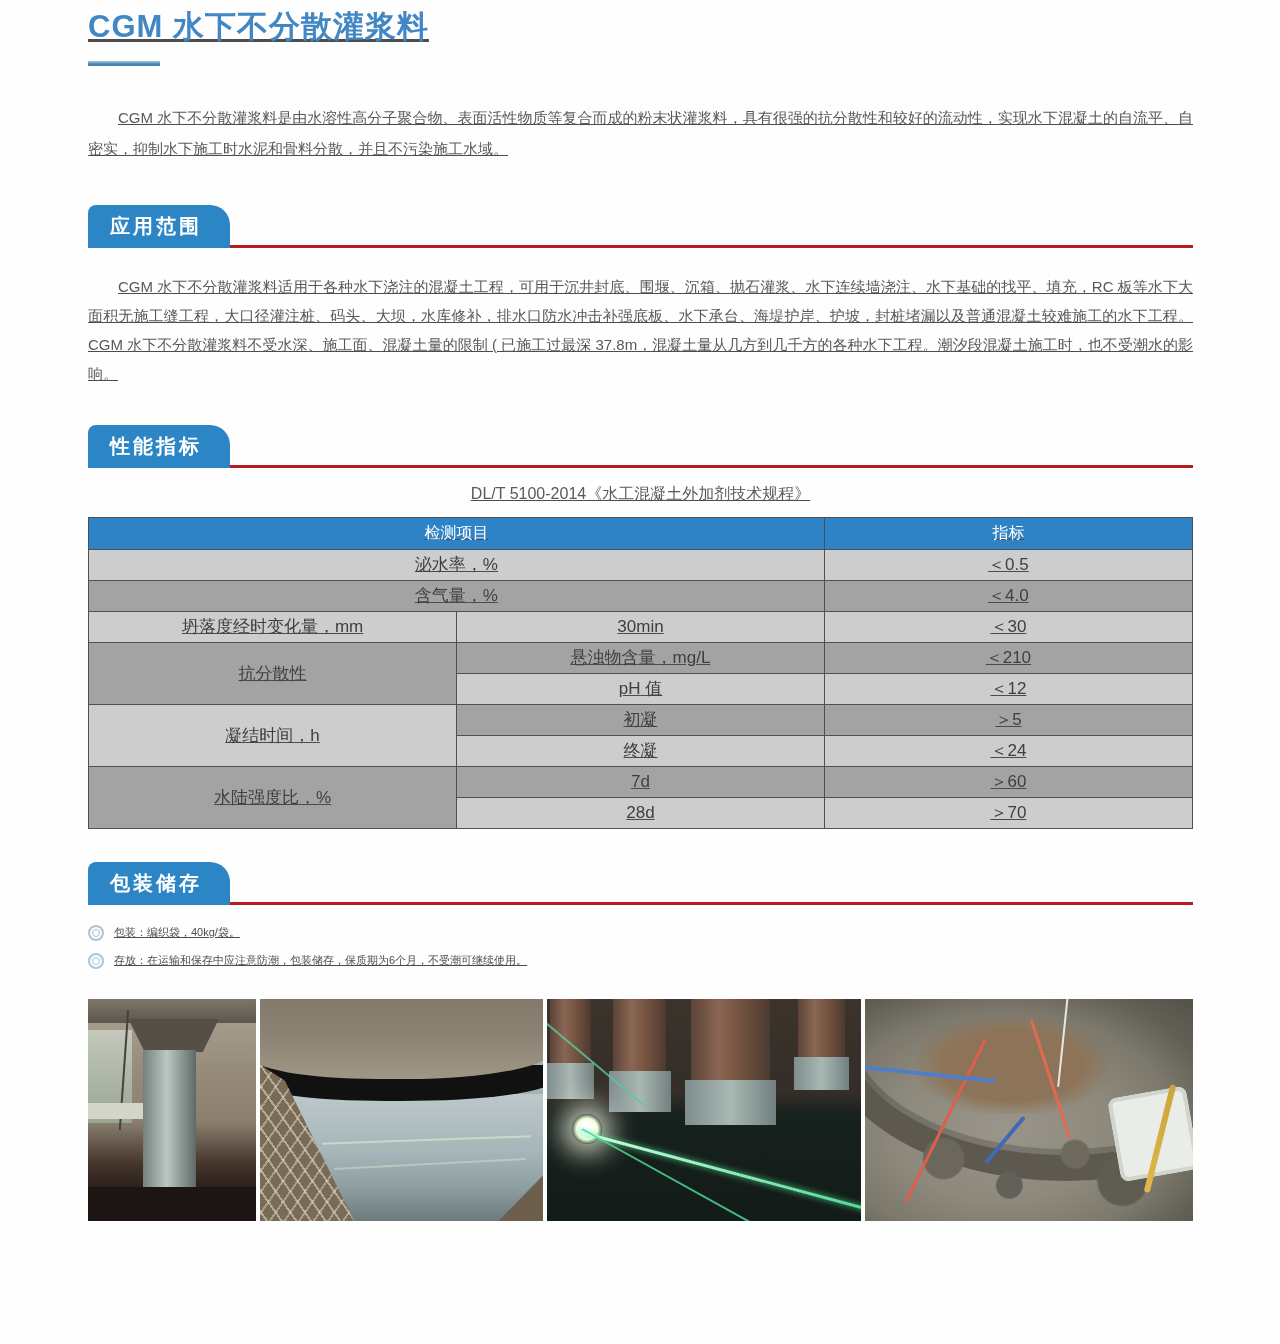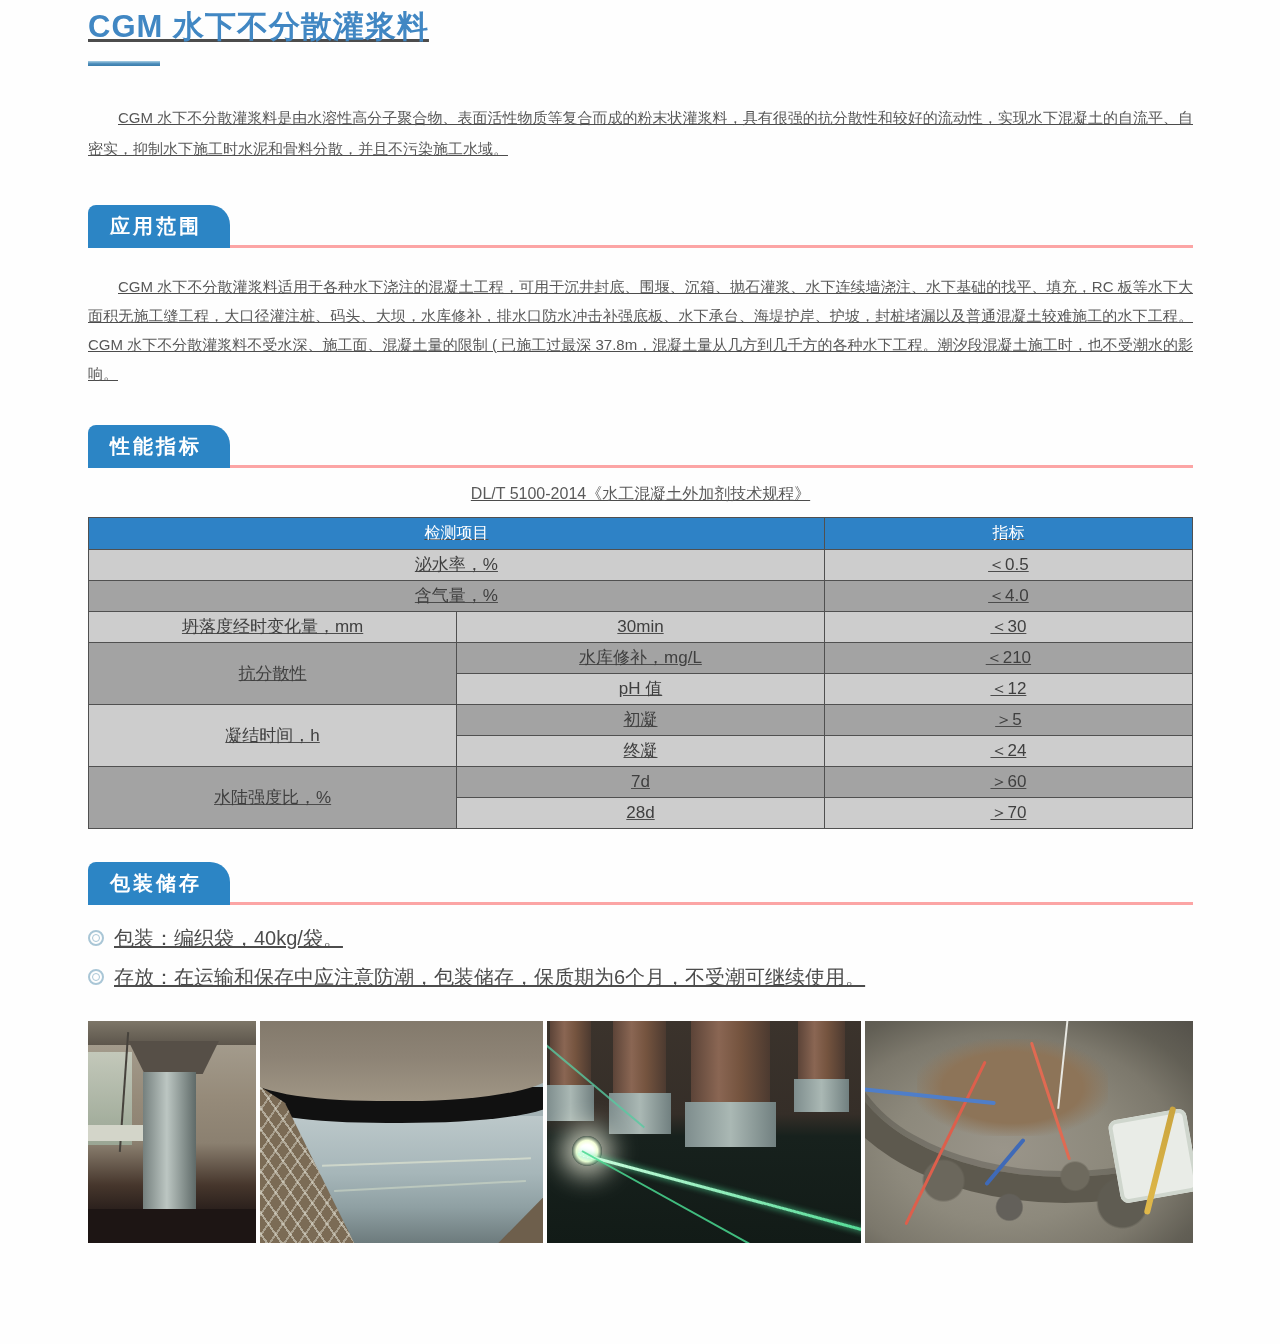--- a/index.html
+++ b/index.html
@@ -23,21 +23,21 @@
 
   
   .para {
     font-size:15px; line-height:29px; color:#585858;
     text-align:justify; text-indent:2em;
   }
   .intro { margin-top:36px; line-height:31px; }
   .app-body { margin-top:24px; }
 
   
-  .section-bar { position:relative; height:40px; border-bottom:3px solid #fca5a5;padding-left:24px; }
+  .section-bar { position:relative; height:40px; border-bottom:3px solid #b91c1c;padding-left:24px; }
   .section-bar.app  { margin-top:44px; }
   .section-bar.perf { margin-top:40px; }
   .section-bar.pack { margin-top:36px; }
   .badge {
     position:absolute; left:0; bottom:-3px; height:43px; line-height:43px;
     background:#2c85c5; color:#ffffff; font-size:20px; font-weight:bold;
     letter-spacing:3px; padding:0 28px 0 22px; border-radius:8px 20px 0 0;
   }
   .badge::after {
     content:""; position:absolute; right:-12px; bottom:0; width:26px; height:100%;
@@ -52,21 +52,21 @@
   .spec-table th, .spec-table td {
     border:1px solid #505050; height:31px; text-align:center; vertical-align:middle;
     font-size:17px; color:#3f3f3f; font-weight:normal; padding:0 4px;
   }
   .spec-table th { background:#2e82c6; color:#ffffff; font-size:16px; height:32px; }
   .spec-table td.g { background:#cdcdcd; }
   .spec-table td.w { background:#a3a3a3; }
 
   
   .bullets { margin-top:20px; }
-  .bullet-row { display:flex; align-items:center; margin-top:12px; font-size:20px; color:#4c4c4c; }
+  .bullet-row { display:flex; align-items:center; margin-top:12px; font-size:11px; color:#4c4c4c; }
   .bullet-row:first-child { margin-top:0; }
   .ring-icon {
     flex:0 0 auto; width:16px; height:16px; margin-right:10px;
     border:2px solid #a9c6d6; border-radius:50%; position:relative;
   }
   .ring-icon::after {
     content:""; position:absolute; inset:2px; border:1px solid #a9c6d6; border-radius:50%;
   }
 
   
@@ -176,21 +176,21 @@
           <td colspan="2" class="w">含气量，%</td>
           <td class="w">＜4.0</td>
         </tr>
         <tr>
           <td class="g">坍落度经时变化量，mm</td>
           <td class="g">30min</td>
           <td class="g">＜30</td>
         </tr>
         <tr>
           <td rowspan="2" class="w">抗分散性</td>
-          <td class="w">水库修补，mg/L</td>
+          <td class="w">悬浊物含量，mg/L</td>
           <td class="w">＜210</td>
         </tr>
         <tr>
           <td class="g">pH 值</td>
           <td class="g">＜12</td>
         </tr>
         <tr>
           <td rowspan="2" class="g">凝结时间，h</td>
           <td class="w">初凝</td>
           <td class="w">＞5</td>

